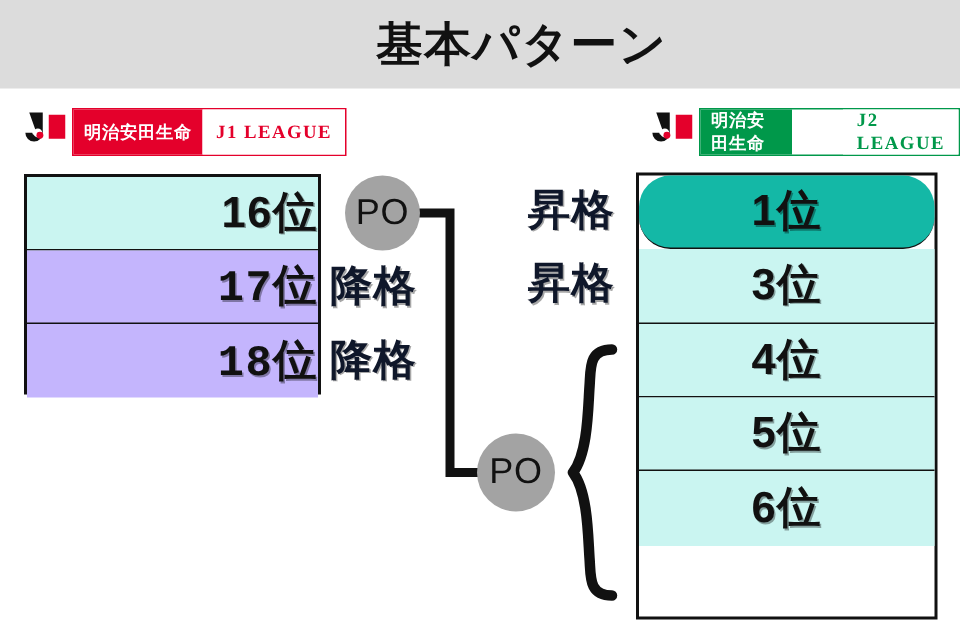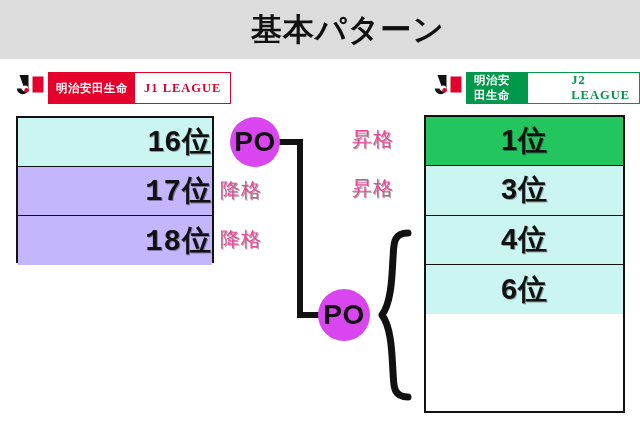--- a/index.html
+++ b/index.html
@@ -62,39 +62,39 @@
   }
   .row:last-child{border-bottom:none;}
   .table-left .row{height:49px;justify-content:flex-end;}
   .table-right .row{height:49.33px;}
   .row-label{
     font-size:29px;font-weight:bold;color:#111111;letter-spacing:1px;
     text-shadow:1px 1px 0 rgba(0,0,0,0.35);
   }
   .c-cyan{background:#caf5f1;}
   .c-pink{background:#c4b5fd;font-family:Liberation Mono, monospace;}
-  .c-green{background:#22c55e;}
+  .c-green{background:#14b8a6;border-radius:21px;}
 
   
   .mid-label{
     position:absolute;
-    font-size:20px;font-weight:normal;color:#ec4899;letter-spacing:1px;
+    font-size:28px;font-weight:bold;color:#0f172a;letter-spacing:1px;
     text-shadow:1px 1px 0 rgba(0,0,0,0.35);
     display:flex;align-items:center;
   }
   .lbl-demote-1{left:220px;top:166px;height:49px;}
   .lbl-demote-2{left:220px;top:215px;height:49px;}
   .lbl-promote-1{left:352px;top:115px;height:49px;}
   .lbl-promote-2{left:352px;top:164px;height:49px;}
 
   
   .po{
-    position:absolute;border-radius:50%;background:#d946ef;
+    position:absolute;border-radius:50%;background:#a3a3a3;
     display:flex;align-items:center;justify-content:center;
-    font-size:28px;font-weight:bold;color:#111111;letter-spacing:0.5px;
+    font-size:24px;font-weight:normal;color:#111111;letter-spacing:0.5px;
   }
   .po-top{left:230px;top:117px;width:50px;height:50px;}
   .po-bottom{left:318px;top:289px;width:52px;height:52px;}
 
   
   .overlay{position:absolute;left:0;top:0;width:640px;height:427px;pointer-events:none;}
 </style>
 </head>
 <body>
 
@@ -150,20 +150,23 @@
     <div class="row c-green">
       <span class="row-label">1位</span>
     </div>
     <div class="row c-cyan">
       <span class="row-label">3位</span>
     </div>
     <div class="row c-cyan">
       <span class="row-label">4位</span>
     </div>
     <div class="row c-cyan">
+      <span class="row-label">5位</span>
+    </div>
+    <div class="row c-cyan">
       <span class="row-label">6位</span>
     </div>
   </div>
 
   <svg class="overlay" viewBox="0 0 640 427" xmlns="http://www.w3.org/2000/svg">
 
     <path d="M276 142 H300 V315 H322" fill="none" stroke="#111111" stroke-width="6" stroke-linecap="butt" stroke-linejoin="miter"></path>
 
     <path d="M408 233
              C392 233 394 246 393 258

